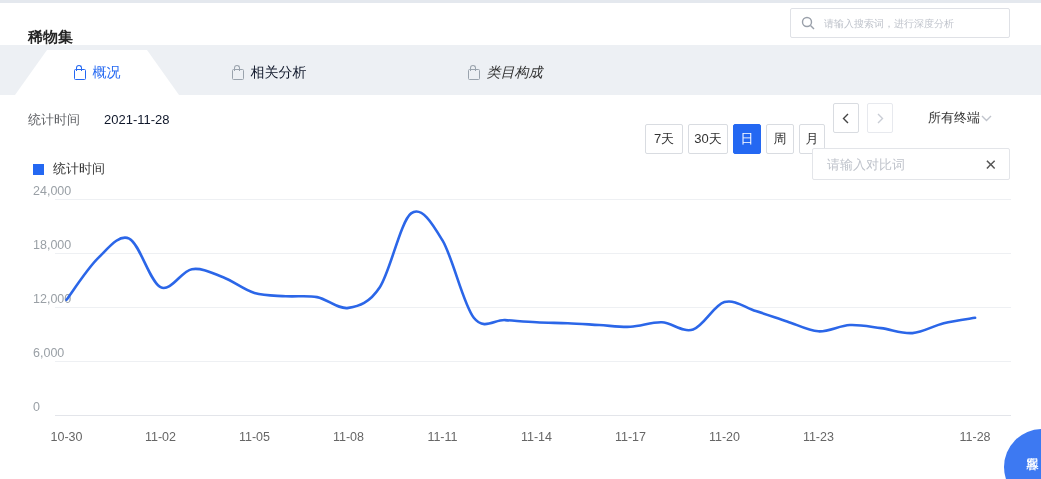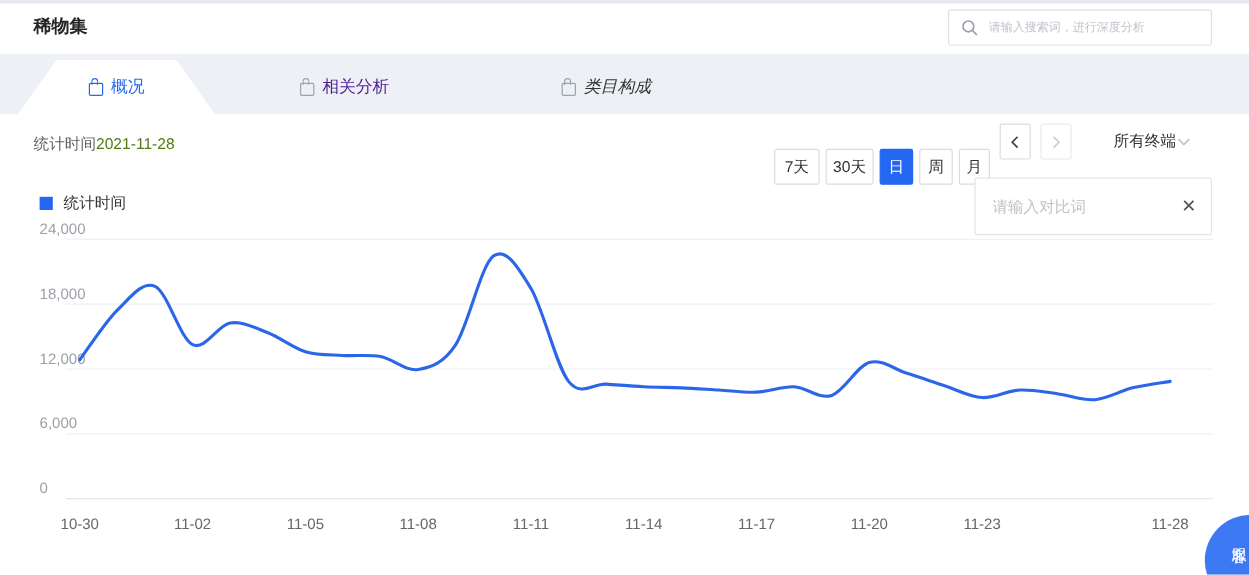--- a/index.html
+++ b/index.html
@@ -3,64 +3,64 @@
 <meta charset="utf-8">
 <style>
   html,body{margin:0;padding:0;background:#fff;}
   .app{
     position:relative;width:1041px;height:479px;background:#fff;overflow:hidden;
     font-family:"Liberation Sans","DejaVu Sans",sans-serif;color:#333;
   }
   .top-strip{position:absolute;top:0;left:0;right:0;height:3px;background:#e4e8ee;}
 
   
-  .page-title{position:absolute;left:28px;top:13px;font-size:15px;font-weight:bold;color:#262626;}
+  .page-title{position:absolute;left:28px;top:28px;font-size:15px;font-weight:bold;color:#262626;}
   .search-box{
     position:absolute;left:790px;top:8px;width:220px;height:30px;box-sizing:border-box;
     border:1px solid #dfe1e6;border-radius:2px;display:flex;align-items:center;gap:7px;padding:0 10px;background:#fff;
   }
   .search-box input{border:none;outline:none;flex:1;font-size:10px;color:#333;background:transparent;min-width:0;}
   input::placeholder{color:#bfc3cb;}
 
   
   .tabbar{position:absolute;top:45px;left:0;width:1041px;height:50px;background:#edf0f4;}
   .tab{position:absolute;top:5px;height:45px;display:flex;align-items:center;justify-content:center;gap:7px;font-size:14px;cursor:pointer;}
   .tab-active-bg{
     position:absolute;left:15px;top:5px;width:164px;height:45px;background:#fff;
     -webkit-clip-path:polygon(32px 0,132px 0,164px 45px,0 45px);
     clip-path:polygon(32px 0,132px 0,164px 45px,0 45px);
   }
   .tab1{left:15px;width:164px;color:#2468f2;}
-  .tab2{left:237px;width:100px;color:#4c1d95;font-family:Liberation Serif, serif;}
+  .tab2{left:219px;width:100px;color:#0f172a;font-family:Liberation Serif, serif;}
   .tab3{left:455px;width:100px;color:#333;font-style:italic;}
   .bag{width:10px;height:9px;border:1.5px solid #2468f2;border-radius:1.5px;position:relative;margin-top:4px;}
   .bag::before{content:'';position:absolute;top:-5px;left:1.5px;width:4px;height:5px;border:1.5px solid #2468f2;border-bottom:none;border-radius:3px 3px 0 0;}
   .bag.gray,{border-color:#9aa3ad;}
   .bag.gray{border-color:#9aa3ad;}
   .bag.gray::before{border-color:#9aa3ad;}
 
   
   .stat-time{position:absolute;left:28px;top:111px;font-size:13px;color:#606266;}
-  .stat-time .date{margin-left:0;color:#4d7c0f;}
+  .stat-time .date{margin-left:24px;color:#0f172a;}
   .range-group{position:absolute;left:645px;top:103px;display:flex;gap:5px;margin-top:21px;}
   .nav-group{position:absolute;left:833px;top:103px;display:flex;gap:8px;}
   .rbtn{
     height:30px;box-sizing:border-box;border:1px solid #d9dce1;border-radius:2px;background:#fff;
     font-size:13px;color:#333;display:inline-flex;align-items:center;justify-content:center;cursor:pointer;
   }
   .w38{width:38px}.w40{width:40px}.w28{width:28px}.w26{width:26px}
   .rbtn.active{background:#2468f2;border-color:#2468f2;color:#fff;}
   .rbtn.disabled{border-color:#e7e9ee;cursor:default;}
   .terminal{position:absolute;left:928px;top:103px;height:30px;display:flex;align-items:center;gap:1px;font-size:13px;color:#333;cursor:pointer;}
 
   
   .legend{position:absolute;left:33px;top:160px;display:flex;align-items:center;gap:9px;font-size:13px;color:#333;cursor:pointer;}
   .legend-swatch{width:11px;height:11px;background:#2468f2;}
   .compare-box{
-    position:absolute;left:812px;top:148px;width:198px;height:48px;box-sizing:border-box;
+    position:absolute;left:812px;top:148px;width:198px;height:32px;box-sizing:border-box;
     border:1px solid #e3e5e9;border-radius:2px;display:flex;align-items:center;padding:4px 12px;background:#fff;
   }
   .compare-box input{border:none;outline:none;flex:1;font-size:13px;color:#333;background:transparent;min-width:0;}
   .close-x{color:#555;font-size:15px;line-height:1;cursor:pointer;}
 
   
   #chart-svg{position:absolute;left:0;top:185px;}
 
   
   .float-btn{

